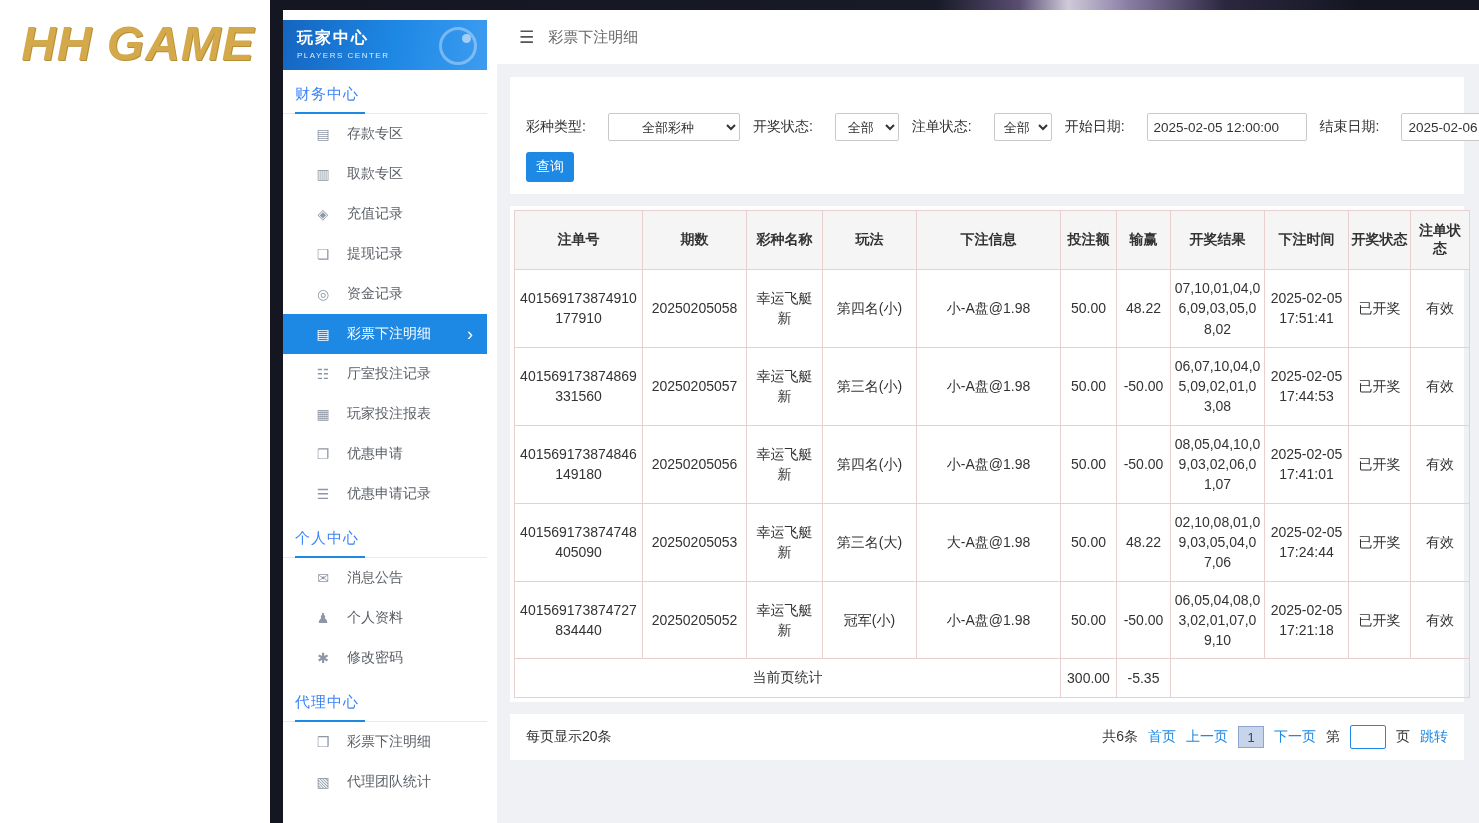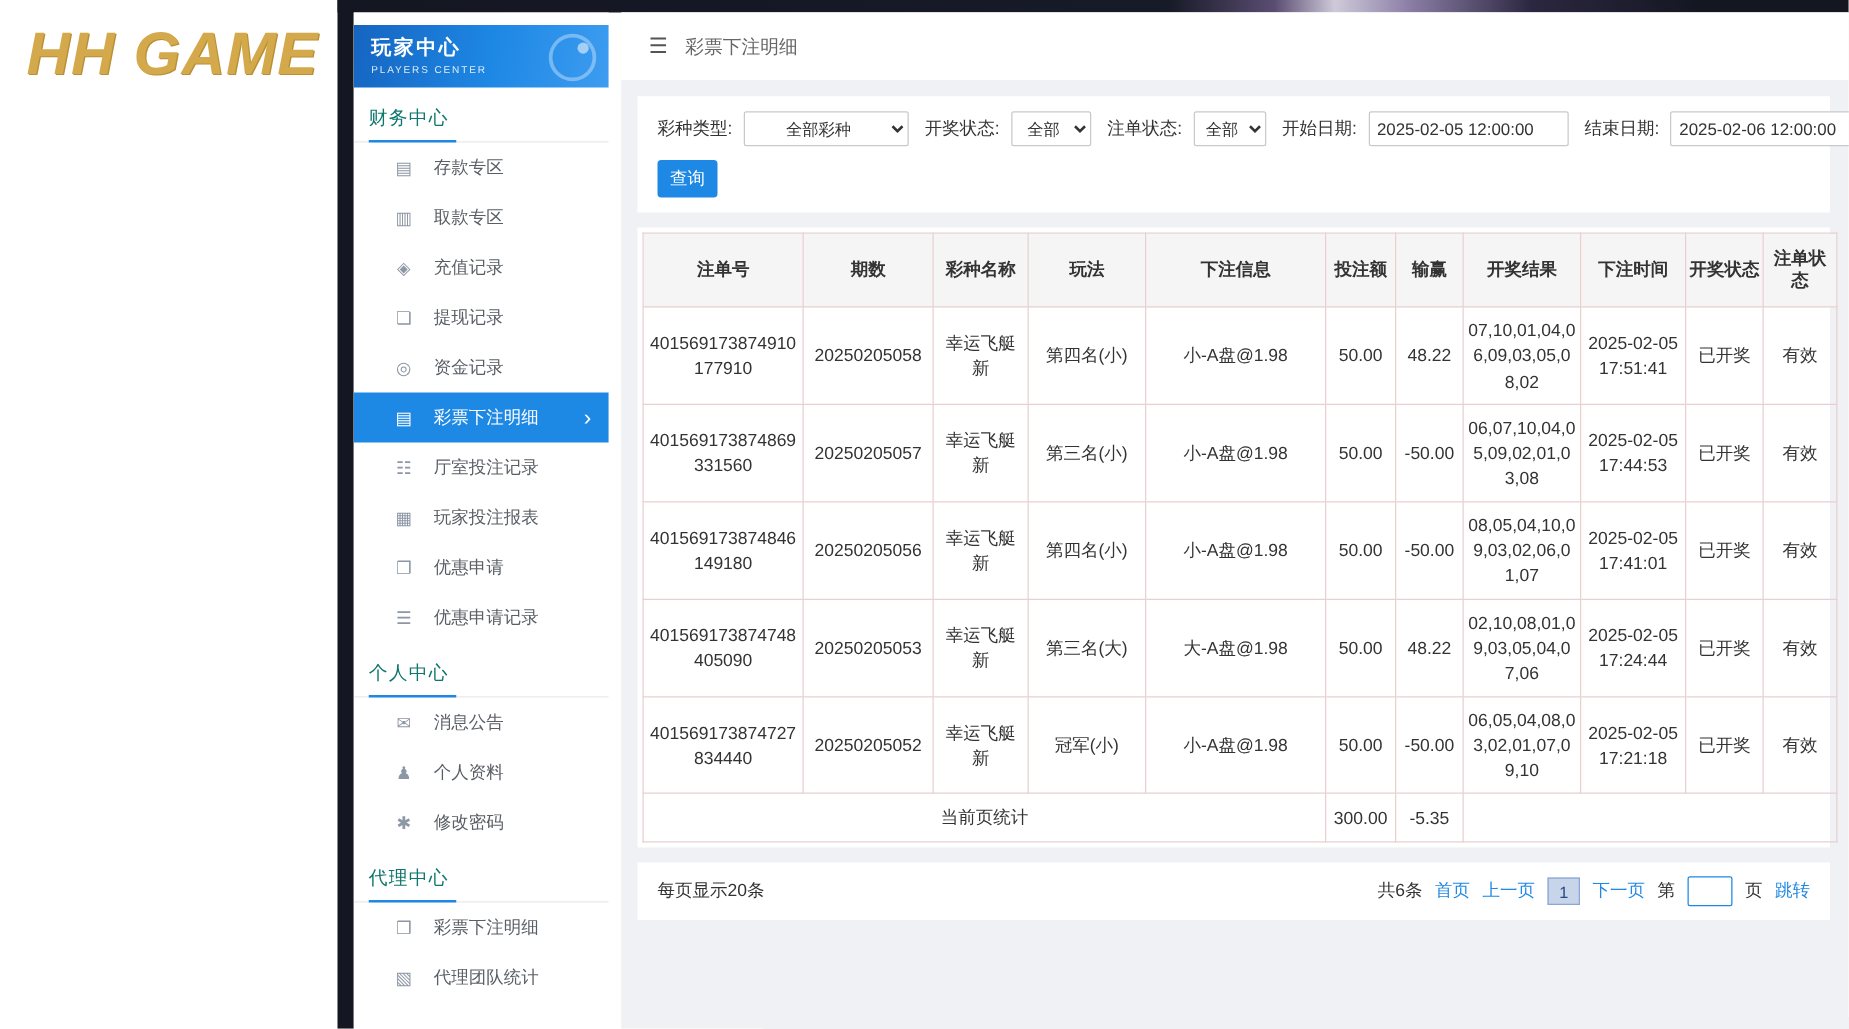--- a/index.html
+++ b/index.html
@@ -22,37 +22,37 @@
   
   .sidebar{position:absolute;left:283px;top:10px;width:204px;height:813px;background:#fff;overflow:hidden;}
   .sidebar-header{margin-top:10px;height:50px;box-sizing:border-box;position:relative;color:#fff;
     padding:8px 0 0 14px;background:linear-gradient(100deg,#1565c0 0%,#1e88e5 55%,#3d9cf0 100%);}
   .sidebar-header .sh-title{font-size:16px;font-weight:bold;letter-spacing:2px;}
   .sidebar-header .sh-sub{font-size:8px;letter-spacing:1.5px;opacity:.85;margin-top:2px;}
   .sh-deco{position:absolute;right:10px;top:7px;width:32px;height:32px;border:3px solid rgba(255,255,255,.35);
     border-radius:50%;}
   .sh-deco::after{content:"";position:absolute;right:3px;top:4px;width:9px;height:9px;border-radius:50%;
     background:rgba(255,255,255,.55);}
-  .side-section-title{position:relative;padding:15px 18px 9px 12px;font-size:15px;color:#0f766e;
+  .side-section-title{position:relative;padding:15px 18px 9px 12px;font-size:15px;color:#3b82f6;
     border-bottom:1px solid #e9e9e9;letter-spacing:1px;}
   .side-section-title::after{content:"";position:absolute;left:12px;bottom:-1px;width:70px;height:2px;background:#1e88e5;}
   .side-item{height:40px;display:flex;align-items:center;padding-left:32px;gap:16px;font-size:14px;
     color:#5a5f66;cursor:pointer;position:relative;}
   .side-item .ico{width:16px;text-align:center;color:#8d97a5;font-size:14px;}
   .side-item.active{background:#1e88e5;color:#fff;}
   .side-item.active .ico{color:#fff;}
   .side-item .chev{position:absolute;right:14px;color:#fff;font-size:18px;line-height:1;}
   
   .main{position:absolute;left:497px;top:10px;width:982px;height:813px;background:#eff1f4;box-sizing:border-box;}
   .topbar{height:54px;background:#fff;display:flex;align-items:center;gap:14px;padding-left:22px;}
   .topbar .burger{font-size:17px;color:#555;cursor:pointer;}
   .topbar .tb-title{font-size:15px;color:#666;}
   .filter-card{margin:13px 15px 0 13px;background:#fff;padding:12px 16px 12px;box-sizing:border-box;}
   .filter-row{display:flex;align-items:center;font-size:14px;color:#333;white-space:nowrap;}
-  .fgroup{display:flex;align-items:center;gap:9px;margin-right:13px;}
+  .fgroup{display:flex;align-items:center;gap:22px;margin-right:13px;margin-top:24px;}
   .filter-row select{height:28px;border:1px solid #c9c9c9;border-radius:2px;background:#fff;font-size:13px;
     color:#333;font-family:inherit;text-align:center;}
   .sel-wide{width:132px;} .sel-small{width:64px;} .sel-small2{width:58px;}
   .date-input{height:26px;width:146px;border:1px solid #c9c9c9;border-radius:2px;font-size:13.5px;
     padding:0 6px;color:#333;font-family:inherit;}
   .search-btn{margin-top:11px;width:48px;height:30px;background:#1e88e5;color:#fff;border:none;border-radius:3px;
     font-size:14px;cursor:pointer;font-family:inherit;}
   
   .table-card{margin:12px 15px 0 13px;background:#fff;padding:4px;}
   table{width:100%;border-collapse:collapse;table-layout:fixed;}

